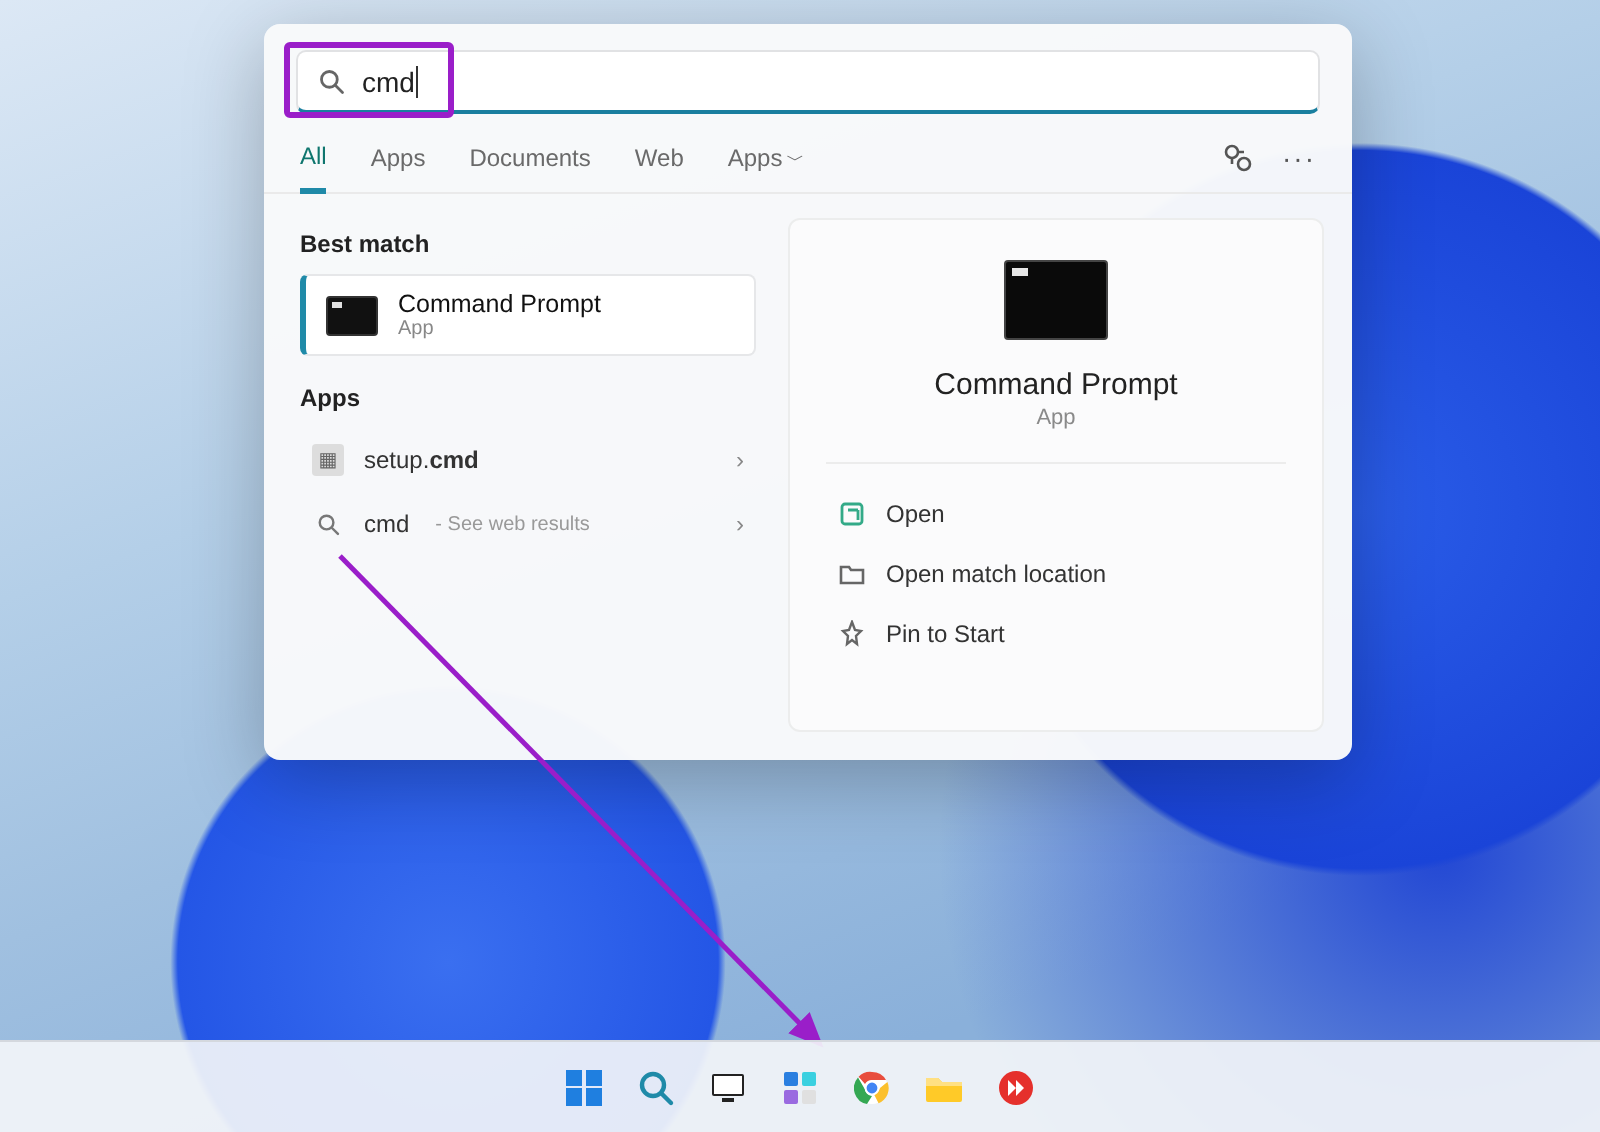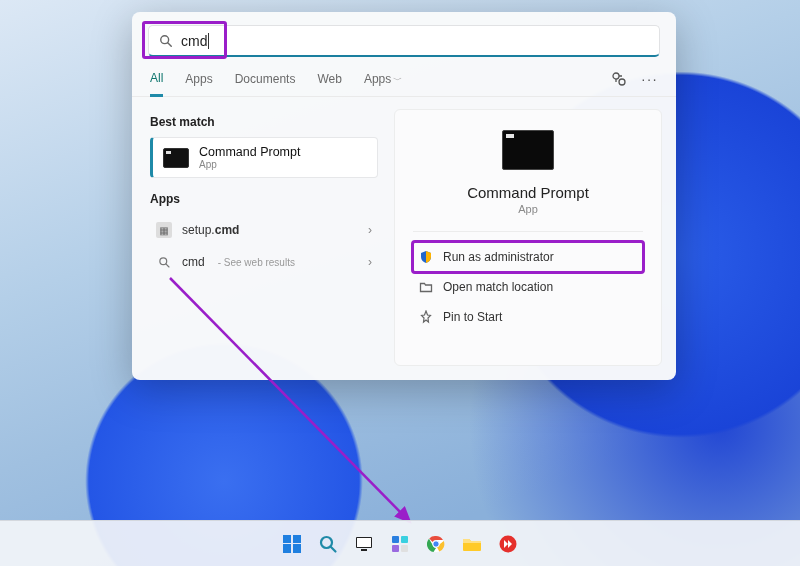--- a/index.html
+++ b/index.html
@@ -207,28 +207,28 @@
       </div>
     </div>
 
     <div class="right">
       <div class="preview-icon"></div>
       <div class="preview-title">Command Prompt</div>
       <div class="preview-sub">App</div>
       <div class="divider"></div>
 
       <div class="actions">
-        <div class="action hl">
+        <div class="action">
           <span class="aicon">
               <svg width="14" height="14" viewBox="0 0 14 14">
-                <path d="M7 1l5 2v4c0 3-2 5-5 6-3-1-5-3-5-6V3z" fill="#2266cc"></path>
-                <path d="M7 1l5 2v4c0 3-2 5-5 6V1z" fill="#ffb300"></path>
+                <rect x="2" y="2" width="10" height="10" rx="1.5" fill="none" stroke="#3a8" stroke-width="1.4"></rect>
+                <path d="M5 5l5 0M10 5l0 5" stroke="#3a8" stroke-width="1.4" fill="none"></path>
               </svg>
             </span>
-          <span>Run as administrator</span>
+          <span>Open</span>
         </div>
         <div class="action">
           <span class="aicon">
               <svg width="14" height="14" viewBox="0 0 14 14">
                 <path d="M1.5 3.5h4l1 1.5h6v6.5H1.5z" fill="none" stroke="#666" stroke-width="1.3"></path>
               </svg>
             </span>
           <span>Open match location</span>
         </div>
         <div class="action">

